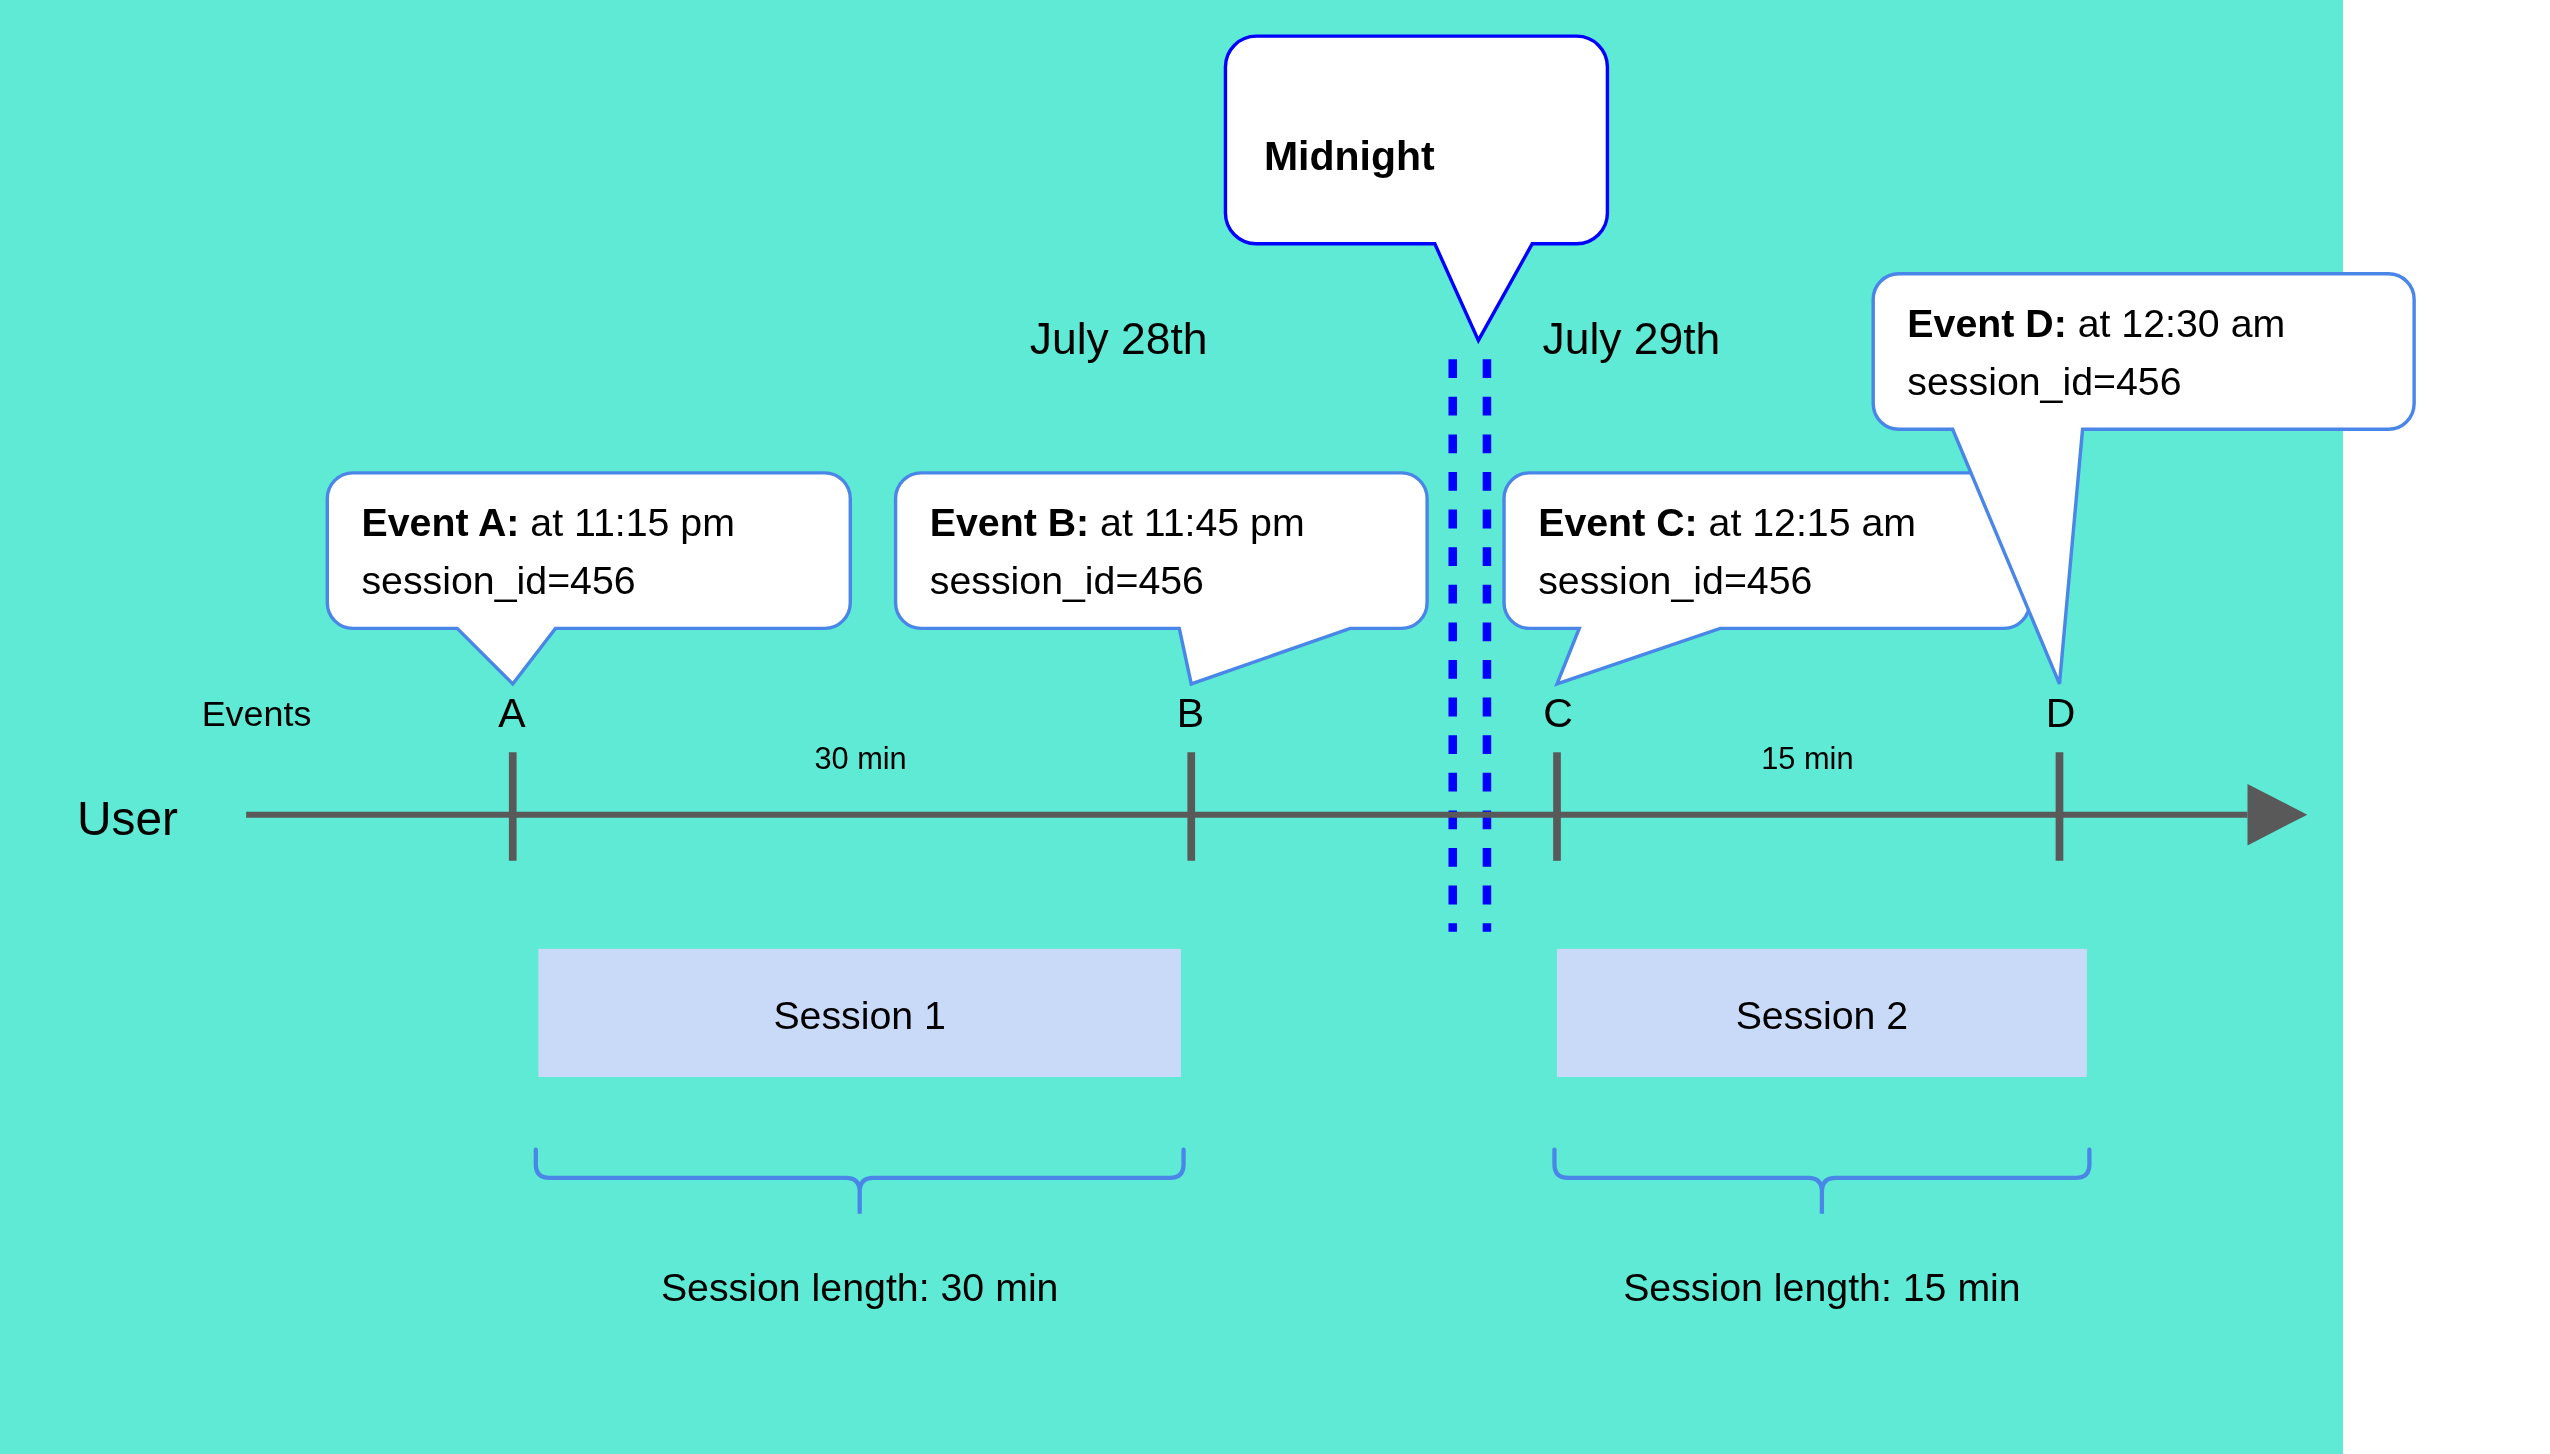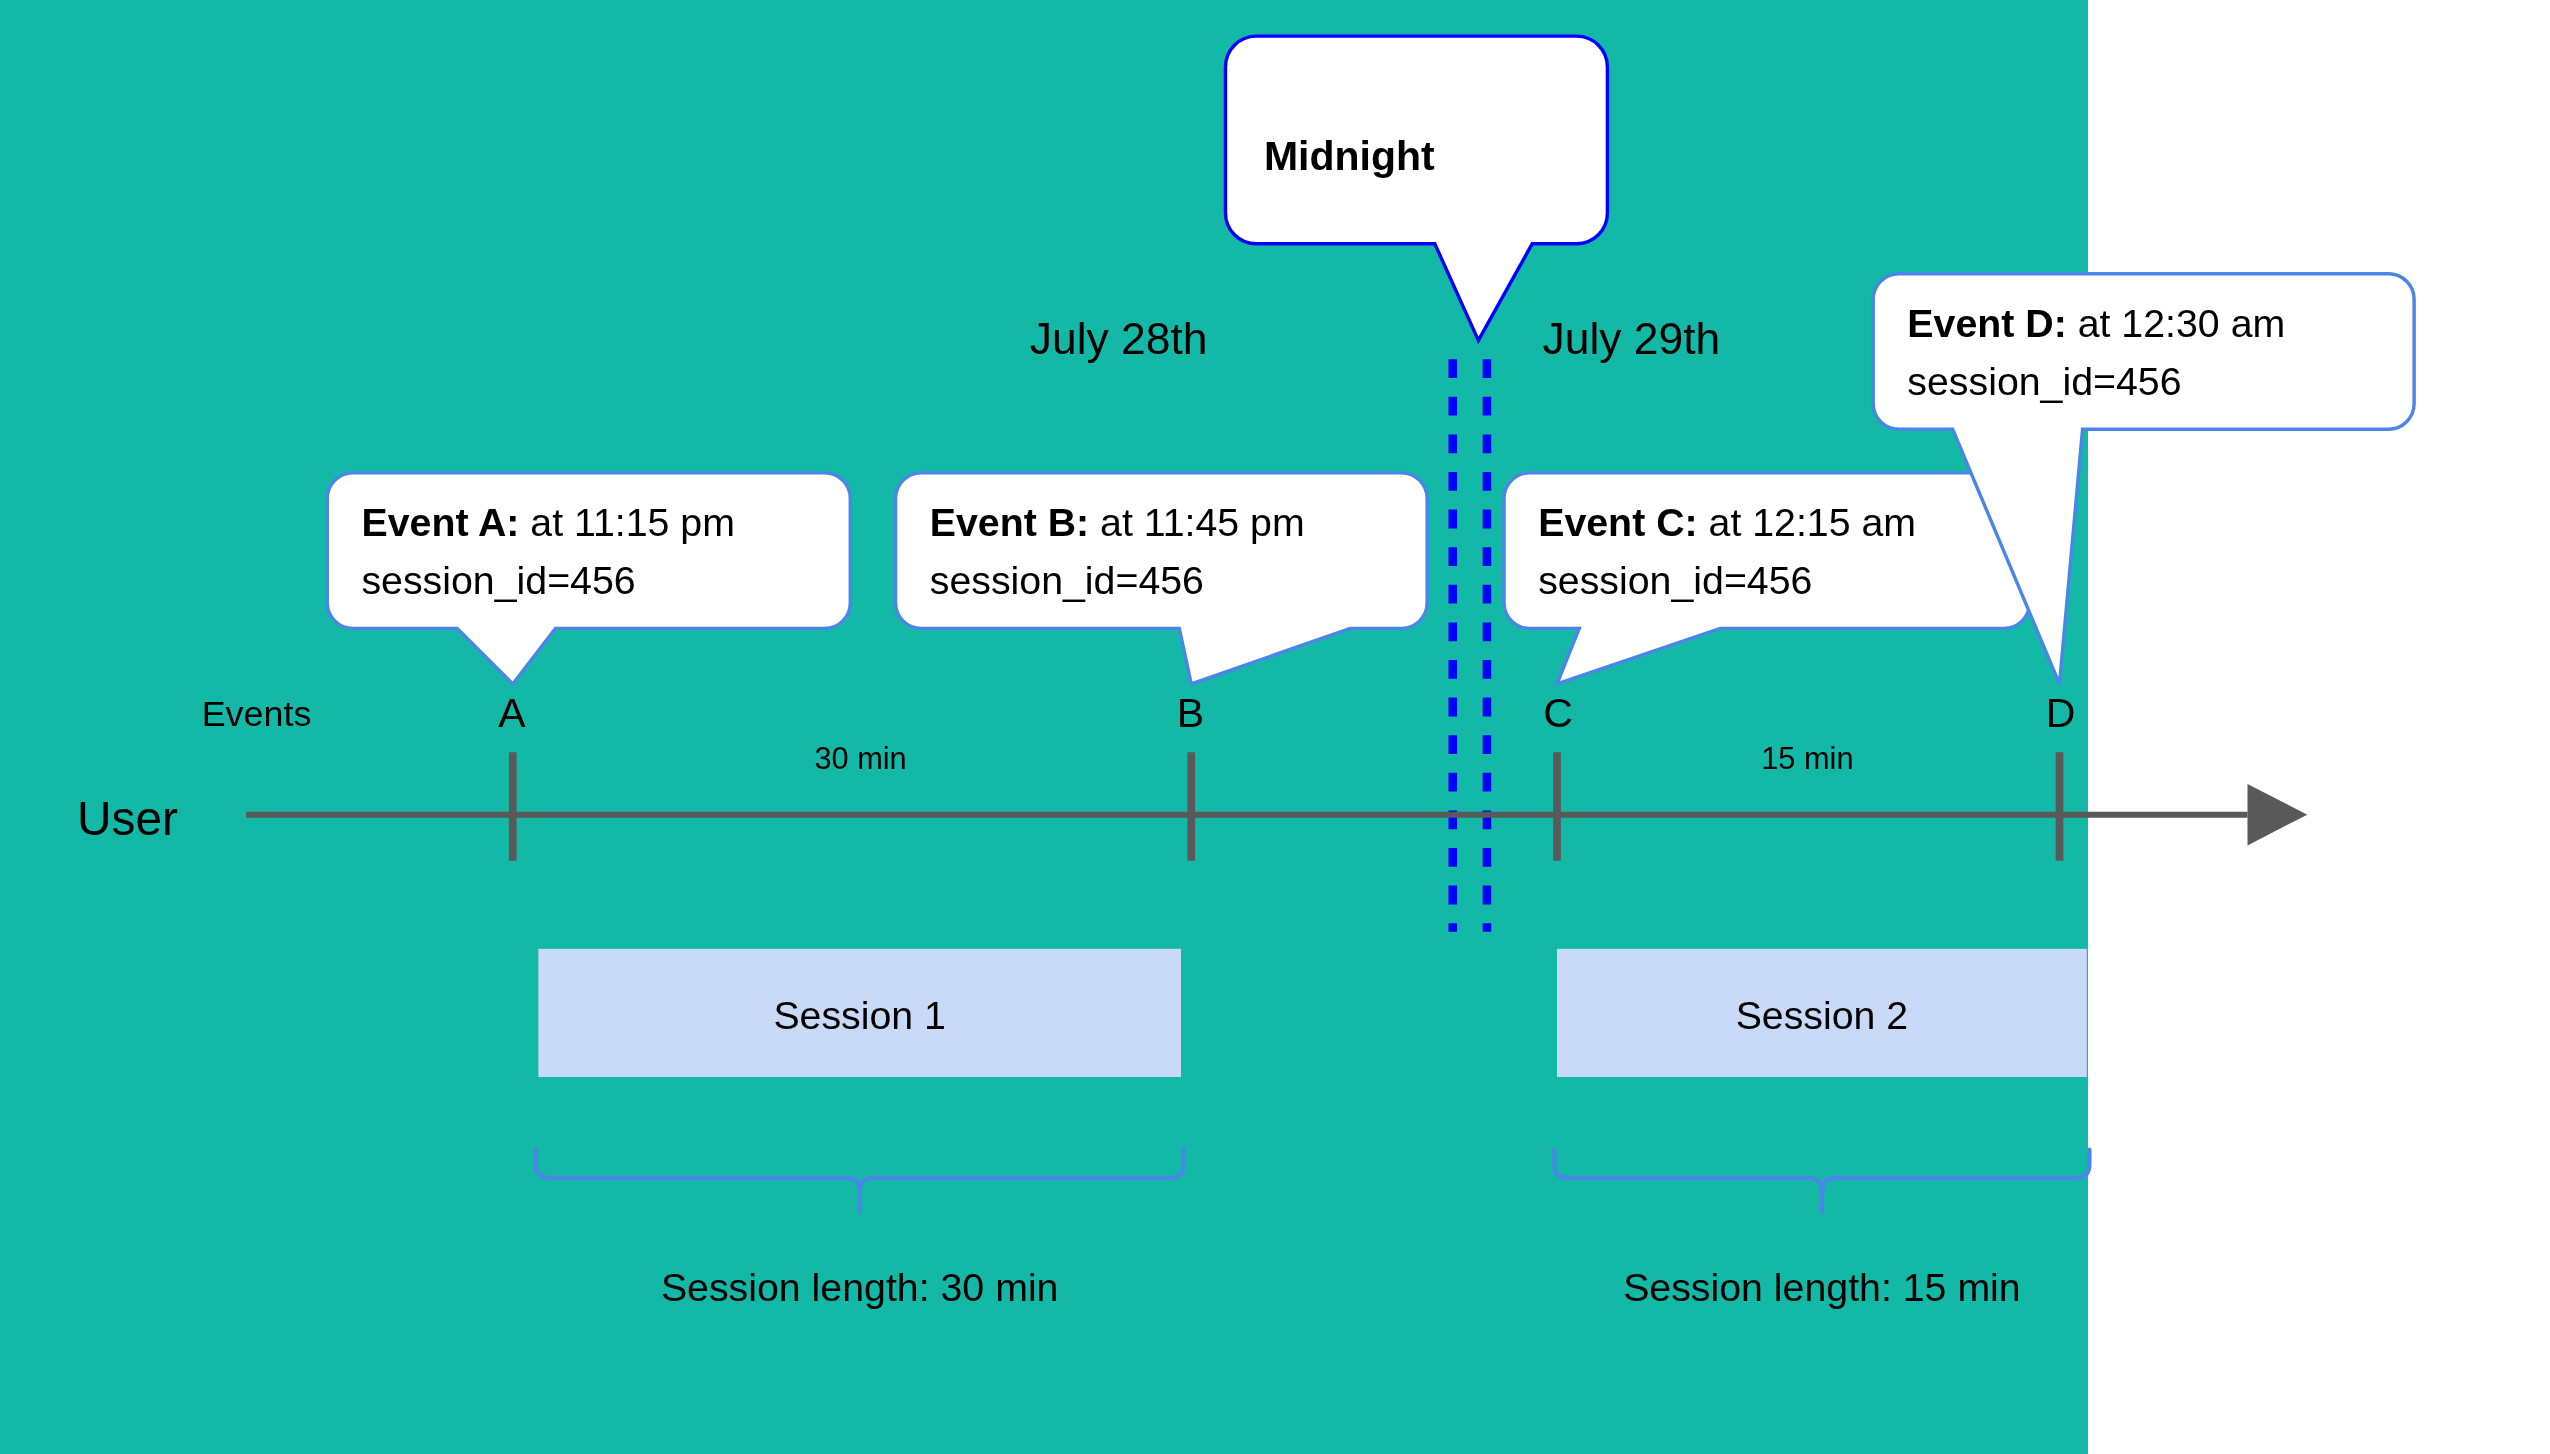--- a/index.html
+++ b/index.html
@@ -8,23 +8,23 @@
     background: #ffffff;
   }
   body {
     width: 2550px;
     height: 1455px;
     overflow: hidden;
     font-family: "Liberation Sans", sans-serif;
   }
   #diagram-root {
     position: relative;
-    width: 2088px;
+    width: 2343px;
     height: 1455px;
-    background: #14b8a6;
+    background: #5eead4;
   }
   svg#scene {
     position: absolute;
     top: 0;
     left: 0;
     width: 2550px;
     height: 1455px;
     display: block;
   }
   text {

